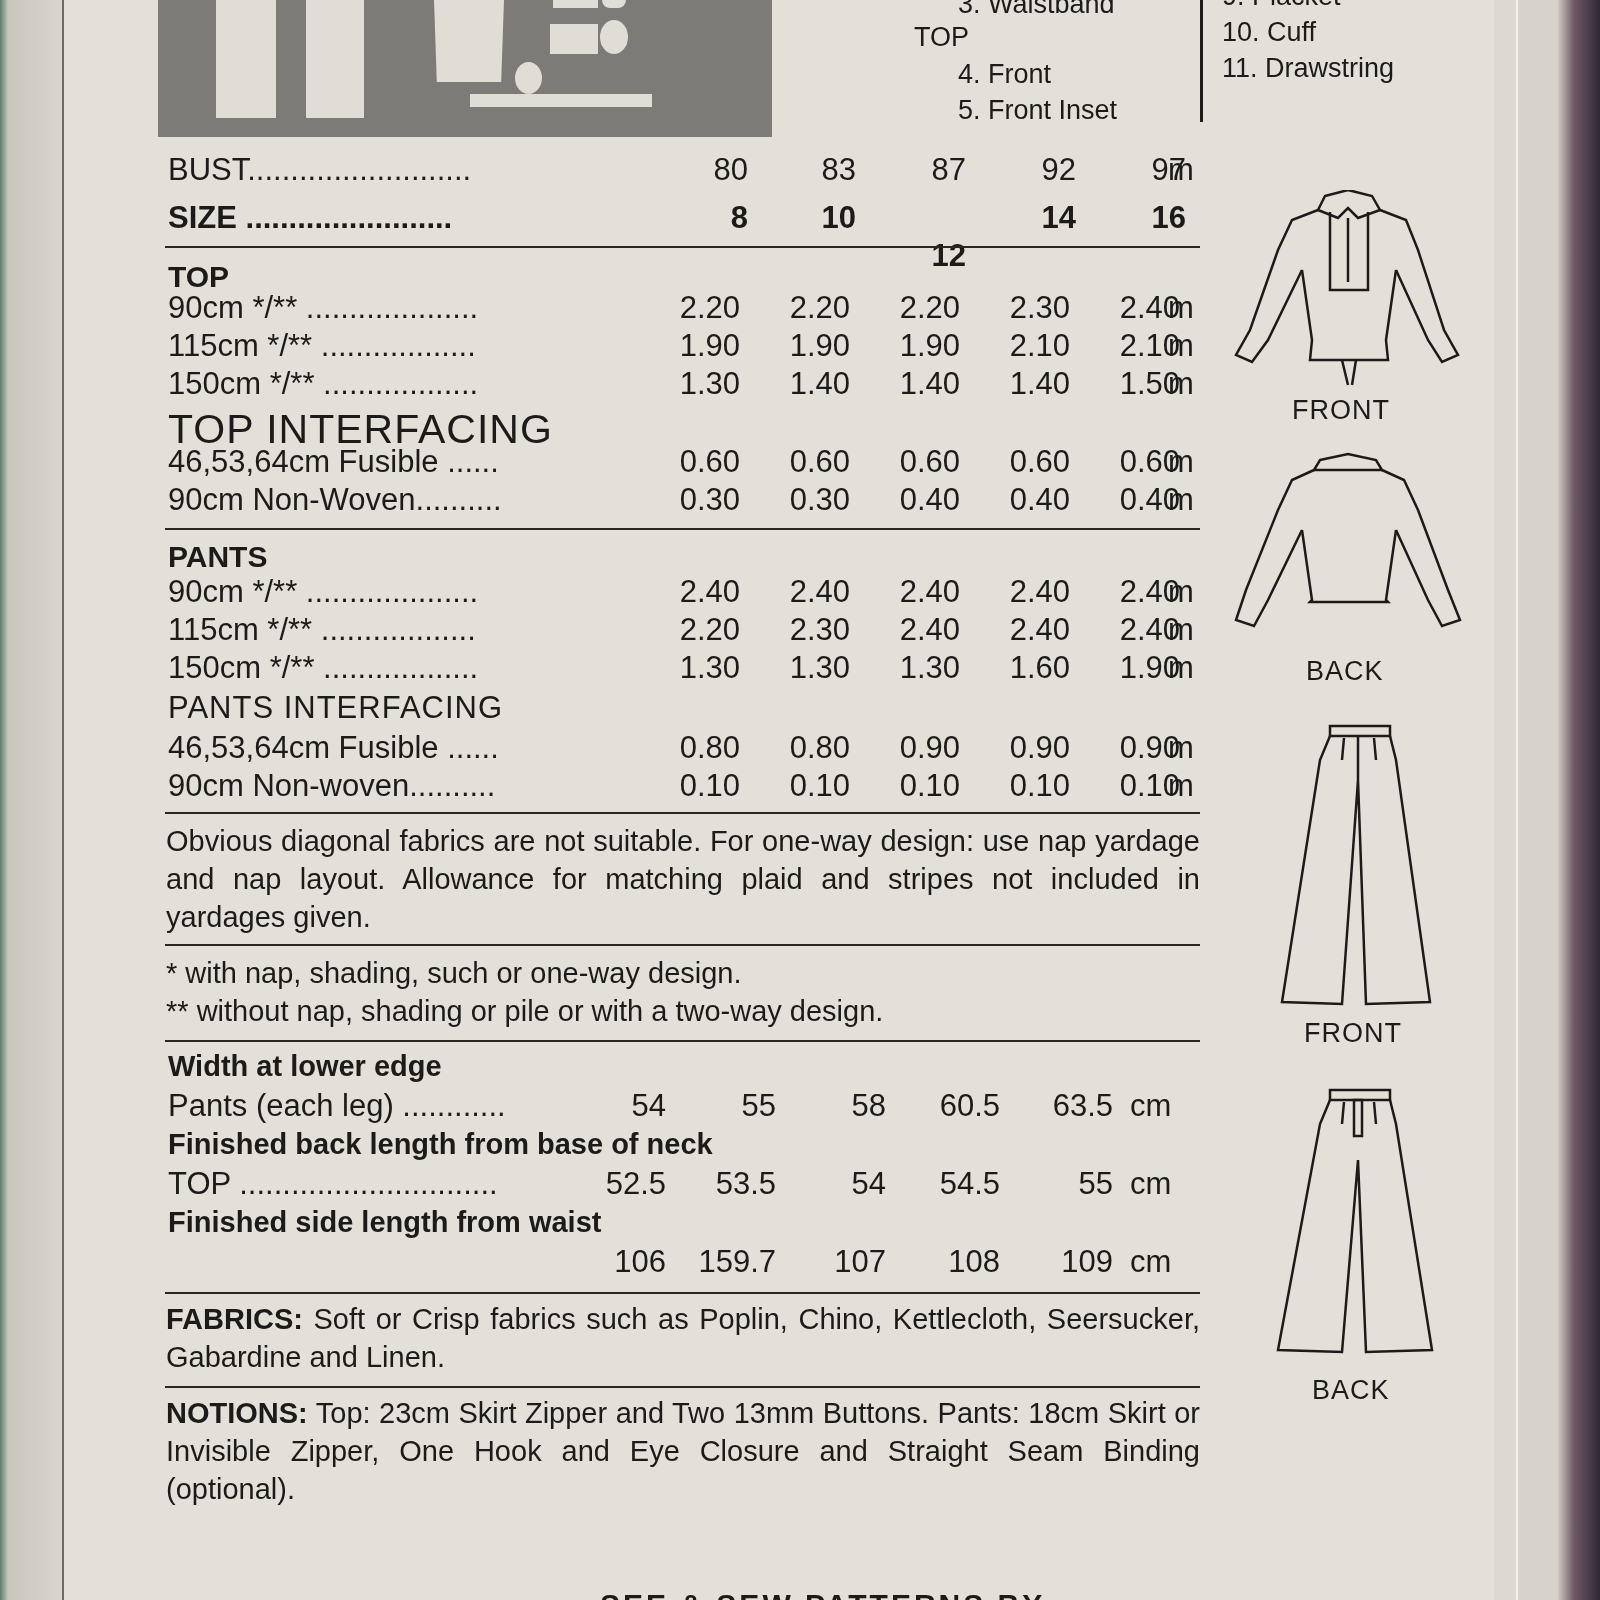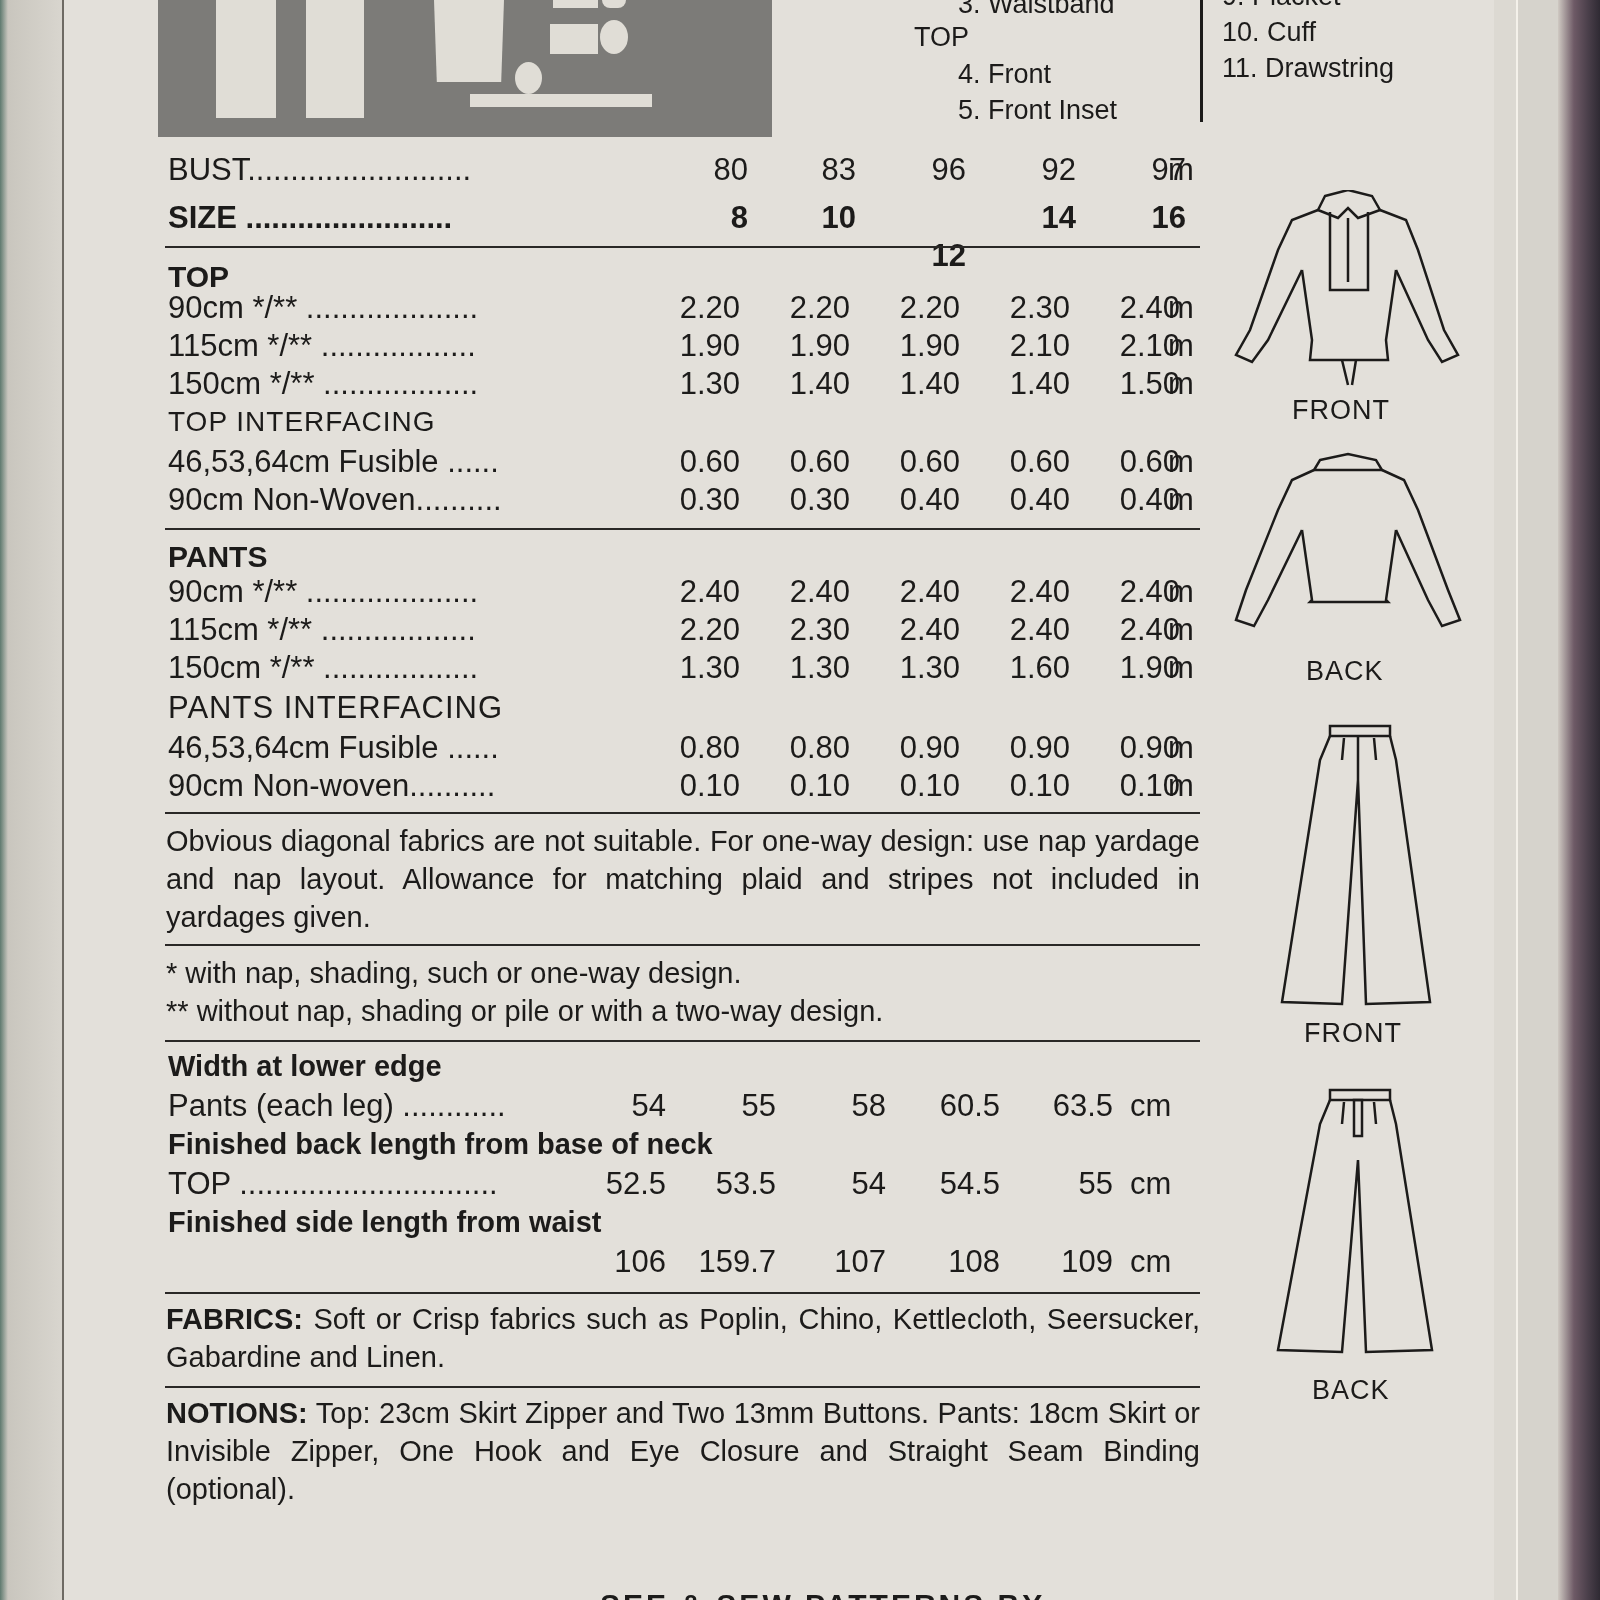--- a/index.html
+++ b/index.html
@@ -77,21 +77,21 @@
   <span class="item" style="left:1222px;top:-22px;">9. Placket</span>
   <span class="item" style="left:1222px;top:14px;">10. Cuff</span>
   <span class="item" style="left:1222px;top:50px;">11. Drawstring</span>
 </div>
 <div class="pl-divider"></div>
 
 <div class="row" style="top:152px;">
   <span class="label"><span>BUST</span>..........................</span>
   <span class="val" style="left:480px;">80</span>
   <span class="val" style="left:588px;">83</span>
-  <span class="val" style="left:698px;">96</span>
+  <span class="val" style="left:698px;">87</span>
   <span class="val" style="left:808px;">92</span>
   <span class="val" style="left:918px;">97</span>
   <span class="unit" style="left:1000px;">m</span>
 </div>
 <div class="row bold" style="top:200px;">
   <span class="label"><span>SIZE</span> ........................</span>
   <span class="val" style="left:480px;">8</span>
   <span class="val" style="left:588px;">10</span>
   <span class="val" style="left:698px;margin-top:38px;">12</span>
   <span class="val" style="left:808px;">14</span>
@@ -122,21 +122,21 @@
 <div class="row" style="top:366px;">
   <span class="label"><span>150cm */**</span> ..................</span>
   <span class="val" style="left:472px;">1.30</span>
   <span class="val" style="left:582px;">1.40</span>
   <span class="val" style="left:692px;">1.40</span>
   <span class="val" style="left:802px;">1.40</span>
   <span class="val" style="left:912px;">1.50</span>
   <span class="unit" style="left:1000px;">m</span>
 </div>
 
-<div class="heading" style="top:406px;font-size:28px;letter-spacing:1px;">TOP INTERFACING</div>
+<div class="heading" style="top:406px;font-size:41px;letter-spacing:1px;">TOP INTERFACING</div>
 <div class="row" style="top:444px;">
   <span class="label"><span>46,53,64cm Fusible</span> ......</span>
   <span class="val" style="left:472px;">0.60</span>
   <span class="val" style="left:582px;">0.60</span>
   <span class="val" style="left:692px;">0.60</span>
   <span class="val" style="left:802px;">0.60</span>
   <span class="val" style="left:912px;">0.60</span>
   <span class="unit" style="left:1000px;">m</span>
 </div>
 <div class="row" style="top:482px;">

